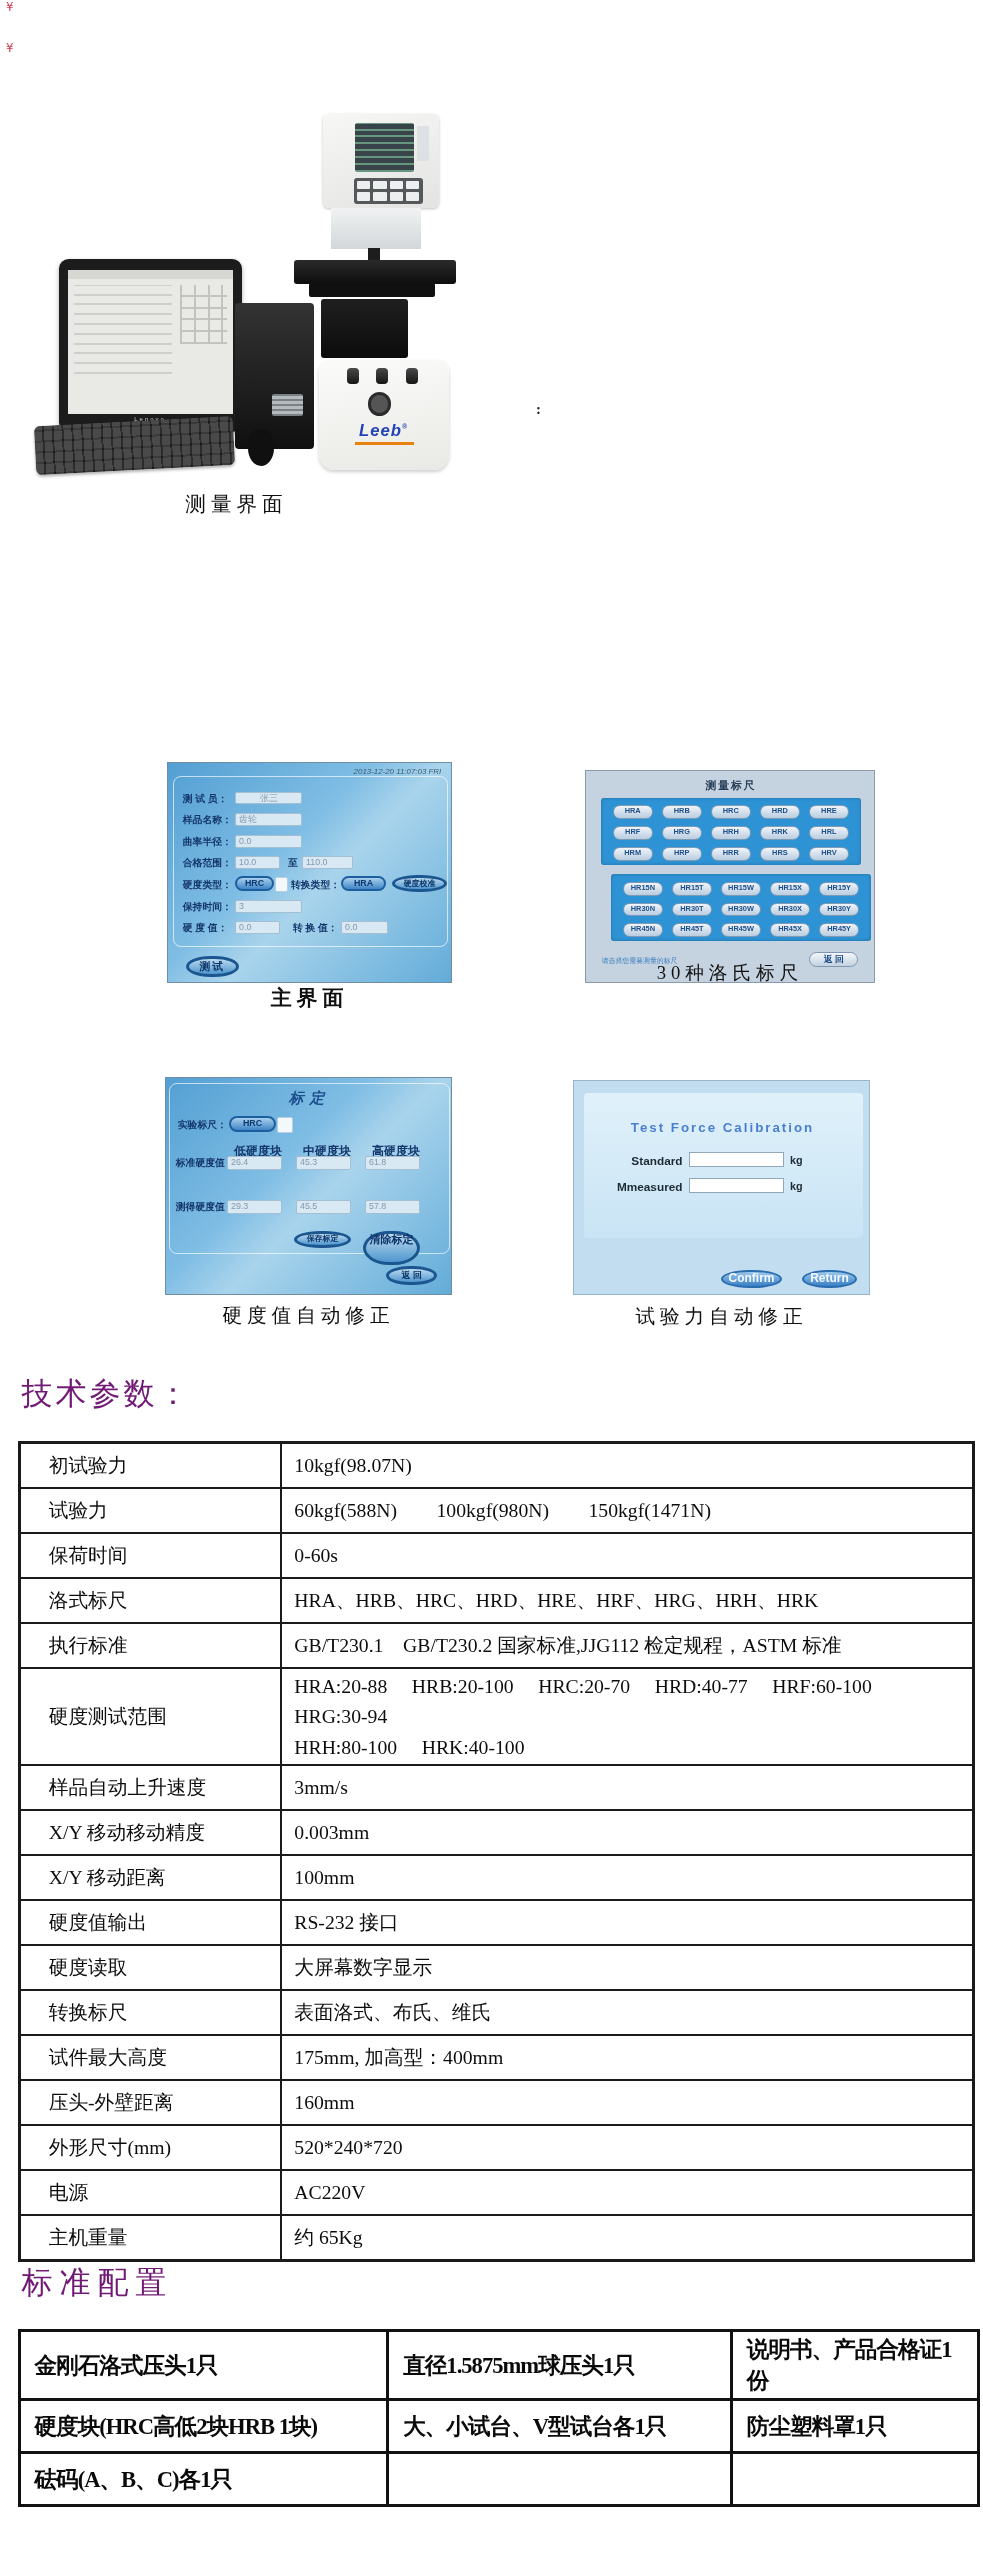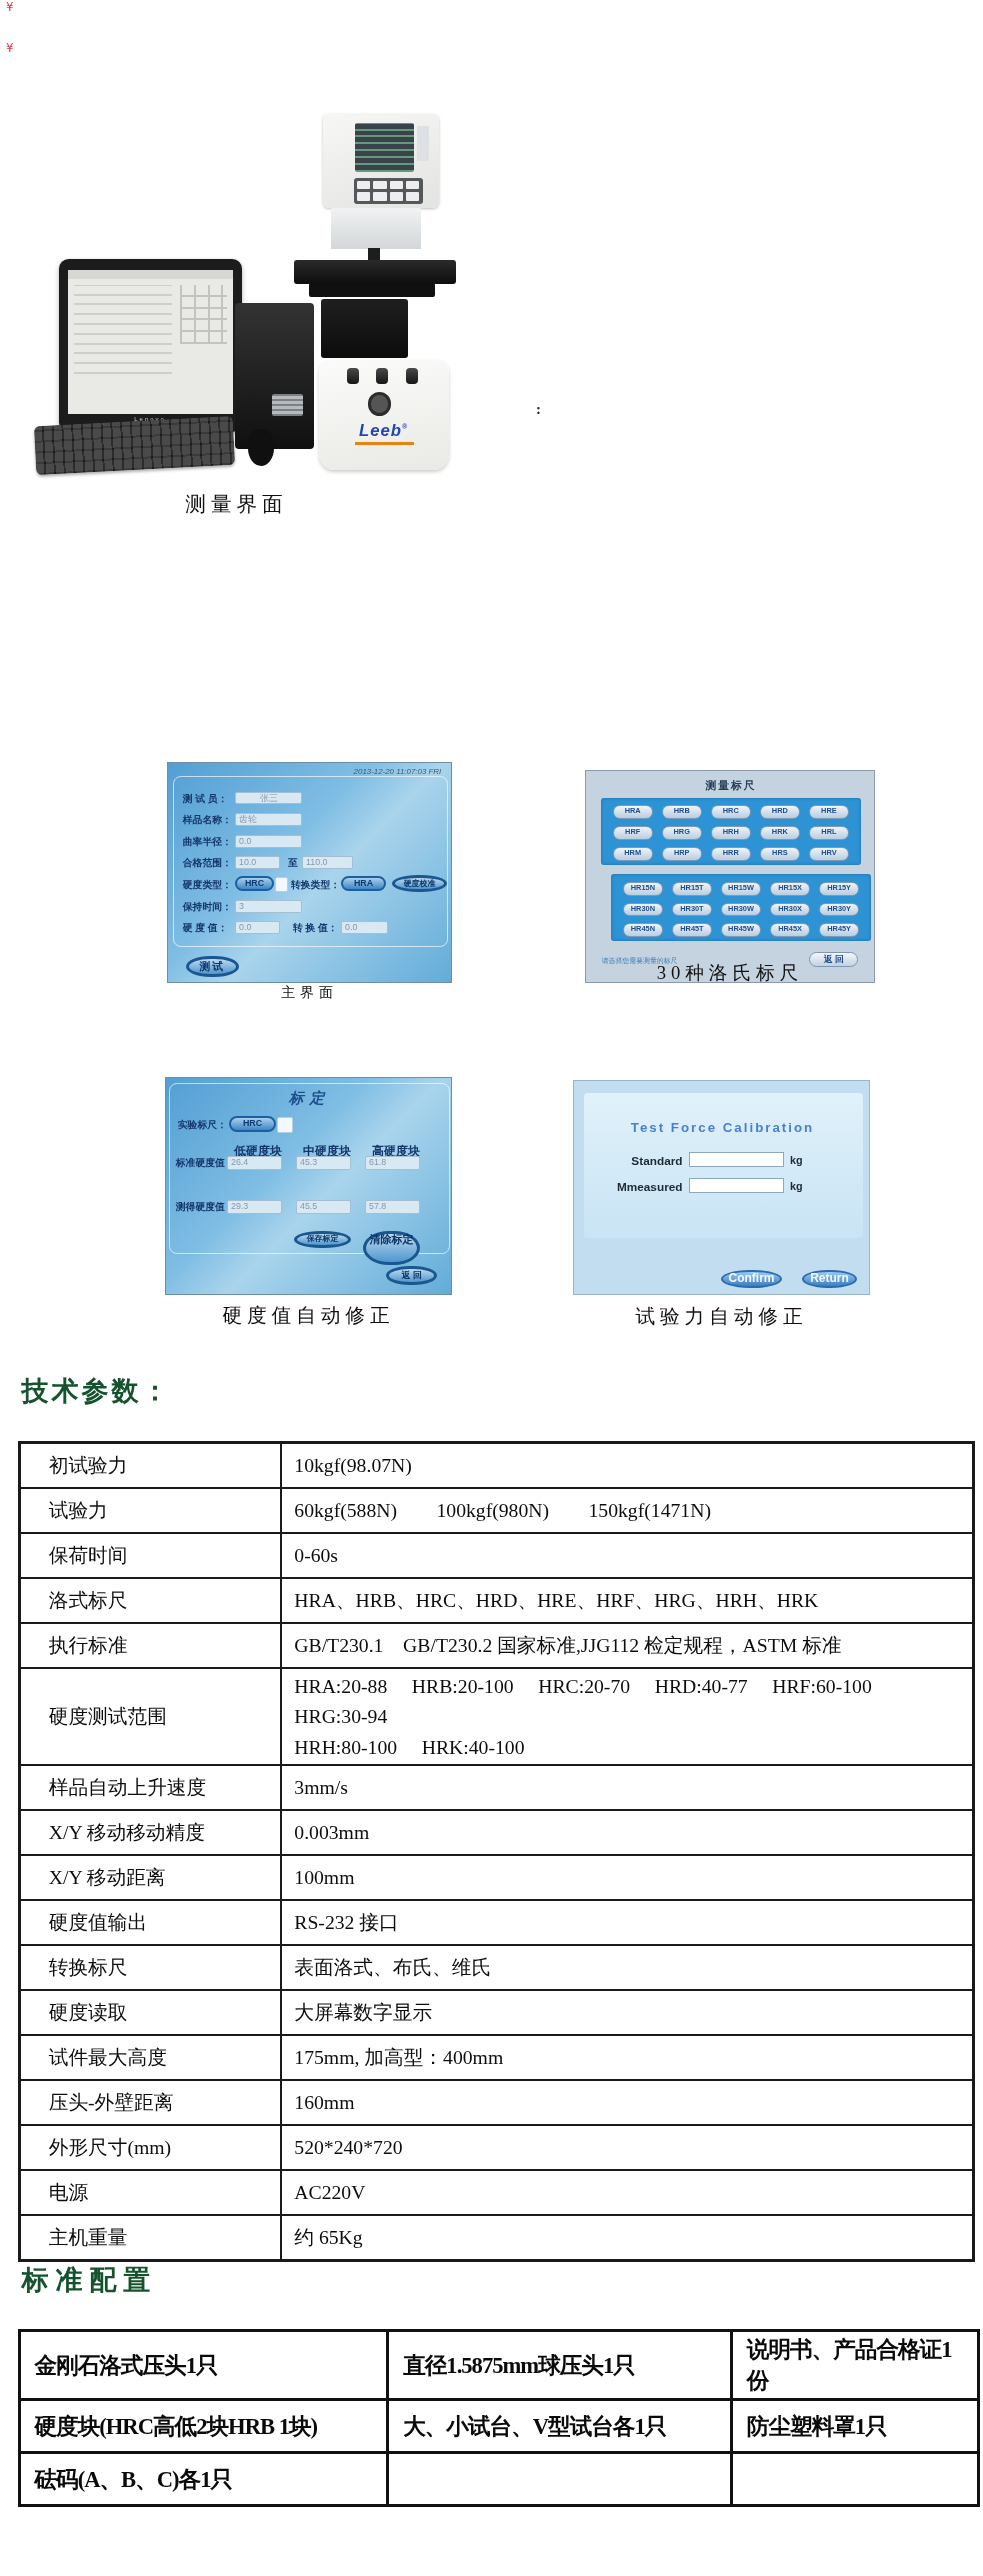--- a/index.html
+++ b/index.html
@@ -77,21 +77,21 @@
   .force-label{color:#1e2a33;font-size:11.8px;font-weight:bold;text-align:right;}
   .force-input{background:#fff;border:1px solid #8fa8bc;height:14.8px;box-sizing:border-box;}
   .force-unit{color:#1e2a33;font-size:10.8px;font-weight:bold;}
   .glossy-btn{background:linear-gradient(#9cc8ec,#3a7fc4);border:2px solid #2a6cb0;border-radius:50%/55%;color:#f2f8ff;font-weight:bold;font-size:12px;text-align:center;box-sizing:border-box;}
 
   
   .cal-title{color:#1d4e8e;font-weight:bold;font-style:italic;font-size:14.8px;letter-spacing:5.9px;text-align:center;}
   .cal-head{color:#14366b;font-weight:bold;font-size:12px;text-align:right;}
 
   
-  .sec-heading{font-size:27px;font-weight:bold;letter-spacing:3px;color:#14532d;}
+  .sec-heading{font-size:31px;font-weight:normal;letter-spacing:3px;color:#701a75;}
   table{border-collapse:collapse;}
   #tech-table{position:absolute;left:17.7px;top:1441px;width:957px;border:3px solid #1a1a1a;table-layout:fixed;}
   #tech-table td{border:2px solid #1a1a1a;font-size:19.7px;color:#0d0d0d;padding:2px 9.8px 2px 11.8px;vertical-align:middle;white-space:pre-line;line-height:1.55;}
   #tech-table td:first-child{width:222px;padding-left:28px;}
   #tech-table tr{height:45px;}
   #tech-table tr:nth-child(6){height:83px;}
   #config-table{position:absolute;left:17.7px;top:2329px;width:962px;border:3px solid #111;table-layout:fixed;}
   #config-table td{border:3px solid #111;font-size:22.6px;font-weight:bold;color:#0a0a0a;padding:2px 5.9px 2px 13.8px;vertical-align:middle;letter-spacing:-1px;}
   #config-table tr{height:53px;}
   #config-table td:nth-child(1){width:346px;}
@@ -176,21 +176,21 @@
     <div class="abs f-label" style="left:14.8px;top:138px;">保持时间：</div>
     <div class="abs f-input" style="left:67px;top:137px;width:67px;">3</div>
 
     <div class="abs f-label" style="left:14.8px;top:159px;">硬 度 值：</div>
     <div class="abs f-input" style="left:67px;top:158px;width:45px;">0.0</div>
     <div class="abs f-label" style="left:125px;top:159px;">转 换 值：</div>
     <div class="abs f-input" style="left:173px;top:158px;width:47px;">0.0</div>
 
     <div class="abs oval-btn" style="left:17.7px;top:193px;width:53px;height:20.7px;line-height:14.8px;font-size:10.8px;letter-spacing:2px;">测试</div>
   </div>
-  <div class="abs caption" style="left:167px;top:984px;width:285px;font-size:14px;">主界面</div>
+  <div class="abs caption" style="left:167px;top:984px;width:285px;font-size:21px;font-weight:bold;">主界面</div>
 
   <div class="abs scr" id="scr-scales" style="left:585px;top:770px;width:290px;height:213px;">
     <div class="abs" style="left:0;top:7.9px;width:290px;text-align:center;font-size:10.8px;font-weight:bold;color:#223c55;letter-spacing:2px;">测量标尺</div>
     <div class="abs scale-panel" style="left:14.8px;top:26.6px;width:260px;height:67px;">
         <div class="scale-btn">HRA</div>
         <div class="scale-btn">HRB</div>
         <div class="scale-btn">HRC</div>
         <div class="scale-btn">HRD</div>
         <div class="scale-btn">HRE</div>
         <div class="scale-btn">HRF</div>
@@ -309,26 +309,26 @@
         </tr>
         <tr>
           <td>X/Y 移动距离</td>
           <td>100mm</td>
         </tr>
         <tr>
           <td>硬度值输出</td>
           <td>RS-232 接口</td>
         </tr>
         <tr>
+          <td>硬度读取</td>
+          <td>大屏幕数字显示</td>
+        </tr>
+        <tr>
           <td>转换标尺</td>
           <td>表面洛式、布氏、维氏</td>
-        </tr>
-        <tr>
-          <td>硬度读取</td>
-          <td>大屏幕数字显示</td>
         </tr>
         <tr>
           <td>试件最大高度</td>
           <td>175mm, 加高型：400mm</td>
         </tr>
         <tr>
           <td>压头-外壁距离</td>
           <td>160mm</td>
         </tr>
         <tr>

